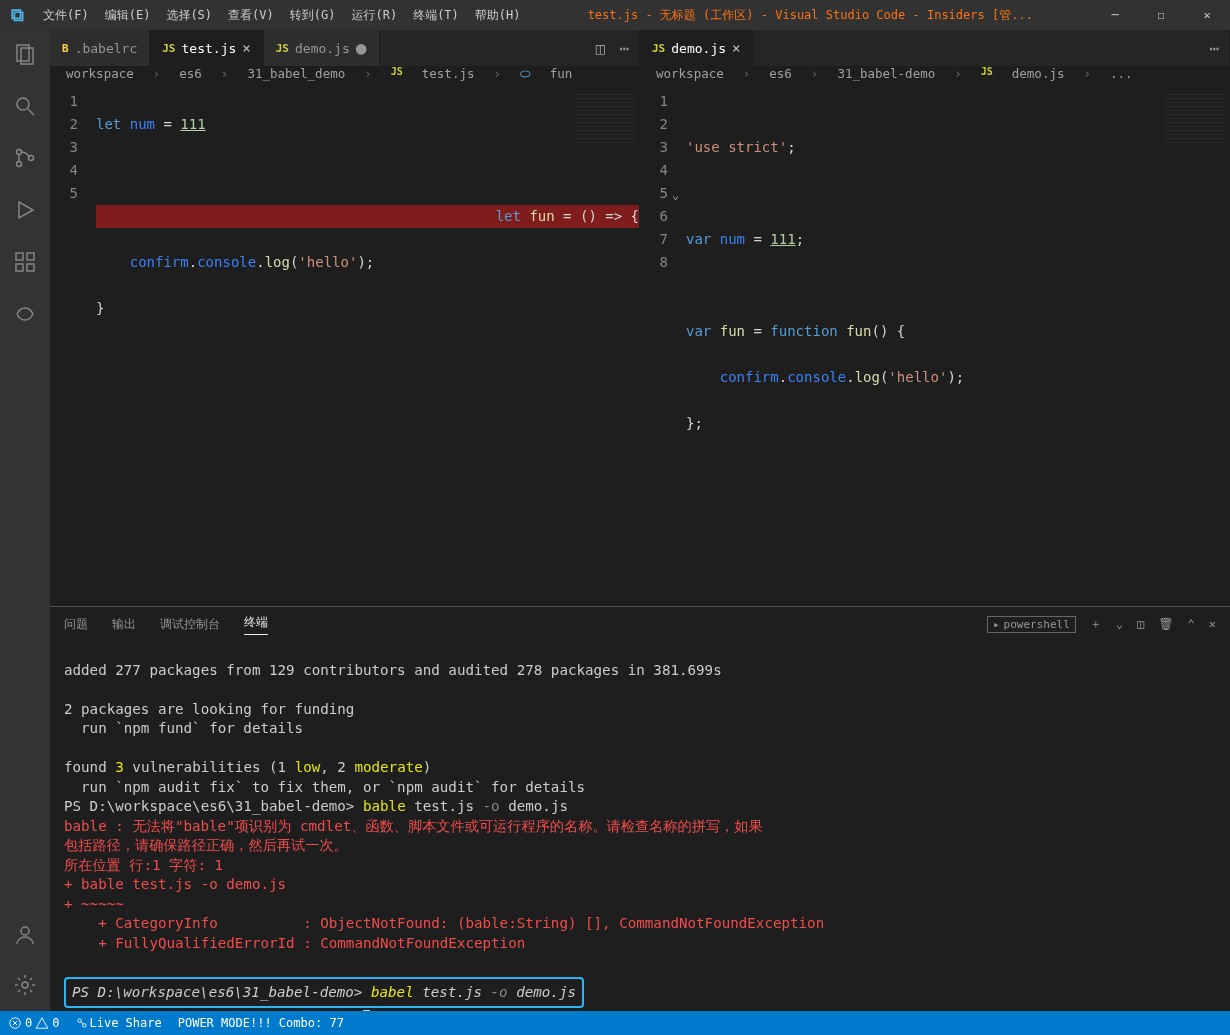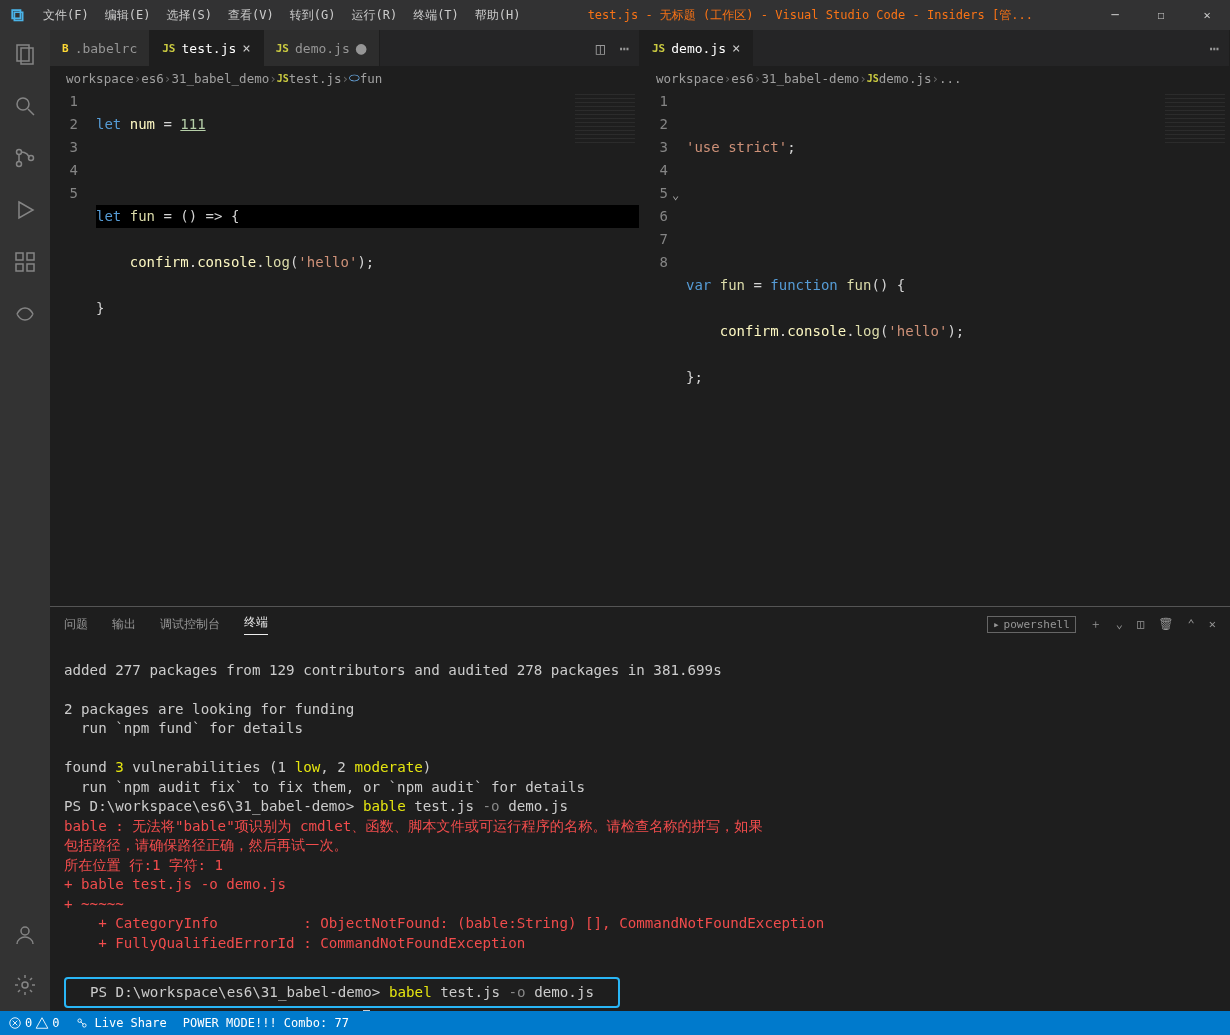--- a/index.html
+++ b/index.html
@@ -26,59 +26,59 @@
 .editor-pane { flex: 1; display: flex; flex-direction: column; border-right: 1px solid #1e1e1e; overflow:hidden; }
 .tabbar { height: 36px; background: #252526; display: flex; align-items: stretch; }
 .tab { display: flex; align-items: center; padding: 0 12px; font-size: 13px; color: #969696; background: #2d2d2d; border-right: 1px solid #1e1e1e; gap: 6px; }
 .tab.active { background: #1e1e1e; color: #ffffff; }
 .tab .ic { color: #cbcb41; font-size: 11px; font-weight: bold; }
 .tab .bb { color: #fdd835; }
 .tab .close { color: #ccc; font-size: 14px; }
 .tab .dot { font-size: 18px; line-height: 0; }
 .tabactions { margin-left: auto; display: flex; align-items: center; gap: 14px; padding: 0 10px; color: #999; }
 
-.breadcrumb { height: 24px; display: flex; align-items: center; padding: 0 16px; font-size: 12.5px; color: #a0a0a0; gap: 0; }
+.breadcrumb { height: 24px; display: flex; padding: 0 16px; font-size: 12.5px; color: #a0a0a0; gap: 19px; }
 .breadcrumb .sep { color: #666; }
 .breadcrumb .ic2 { color: #cbcb41; font-size: 10px; font-weight: bold; }
 .breadcrumb .sym { color: #75beff; }
 
 .code-area { flex: 1; display: flex; font-family: Consolas, monospace; font-size: 14px; line-height: 23px; position: relative; }
 .gutter { width: 46px; text-align: right; color: #858585; padding-right: 18px; user-select: none; }
 .gutter .ln { height: 23px; }
 .code { flex: 1; white-space: pre; color: #d4d4d4; position:relative; }
 .code .line { height: 23px; }
-.code .hl { background: #000000; }
+.code .hl { background: #7f1d1d; text-align: right; }
 .fold { position: absolute; left: -14px; top: 94px; color: #aaa; font-size: 12px; }
 
 .kw { color: #569cd6; }
-.var2 { color: #fef9c3; }
+.var2 { color: #3b82f6; }
 .num { color: #b5cea8; text-decoration: underline; }
 .fn { color: #dcdcaa; }
 .str { color: #ce9178; }
 .punct { color: #d4d4d4; }
 .op { color: #d4d4d4; }
 
 .minimap { position:absolute; right:4px; top:4px; width:60px; height:50px; opacity:0.25; background: repeating-linear-gradient(#555 0 1px, transparent 1px 4px); }
 
 
 .panel { height: 405px; background: #1e1e1e; border-top: 1px solid #555; display: flex; flex-direction: column; }
 .panel-tabs { height: 34px; display: flex; align-items: center; padding: 0 14px; font-size: 12px; color: #969696; gap: 24px; }
 .panel-tabs .ptab.active { color: #e7e7e7; border-bottom: 1px solid #eee; padding-bottom: 3px; }
 .panel-tabs .right { margin-left: auto; display: flex; align-items: center; gap: 14px; }
 .panel-tabs .right .psh { border: 1px solid #666; padding: 1px 5px; font-size: 11px; display:flex; align-items:center; gap:4px;}
 
 .terminal { flex: 1; font-family: Consolas, monospace; font-size: 14.2px; line-height: 19.5px; padding: 0 14px; white-space: pre; overflow: hidden; color: #cccccc; }
 .terminal .ylw { color: #e5e510; }
 .terminal .red { color: #f14c4c; }
-.cmdbox { border: 2px solid #29b6f6; border-radius: 4px; display: inline-block; padding: 4px 24px; margin-top: 4px; }
+.cmdbox { border: 2px solid #29b6f6; border-radius: 4px; display: inline-block; padding: 4px 6px; margin-top: 4px; font-style: italic; }
 .cur { display:inline-block; width:7px; height:14px; border:1px solid #ccc; vertical-align: -2px;}
 
 
 .statusbar { height: 24px; background: #007acc; display: flex; align-items: center; font-size: 12px; color: #fff; }
-.statusbar .sec { padding: 0 8px; display: flex; align-items: center; gap: 5px; height: 100%; }
+.statusbar .sec { padding: 0 8px; display: flex; align-items: center; height: 100%; }
 .statusbar .left { display: flex; }
 .statusbar .right { margin-left: auto; display: flex; }
 .statusbar .warn { display:flex; gap:3px; }
 svg.st { width:14px; height:14px; stroke:#fff; fill:none; stroke-width:1.5;}
 </style>
 </head>
 <body>
 
 <div class="titlebar">
   <div class="logo">⧉</div>
@@ -244,20 +244,21 @@
             <div class="ln">4</div>
             <div class="ln">5</div>
             <div class="ln">6</div>
             <div class="ln">7</div>
             <div class="ln">8</div>
           </div>
           <div class="code">
             <span class="fold">⌄</span>
 <div class="line"><span class="str">'use strict'</span><span>;</span></div>
 <div class="line"></div>
+<div class="line"><span class="kw">var</span> <span class="var2">num</span><span> = </span><span class="num">111</span><span>;</span></div>
 <div class="line"></div>
 <div class="line"><span class="kw">var</span> <span class="fn">fun</span><span> = </span><span class="kw">function </span><span class="fn">fun</span><span>() {</span></div>
 <div class="line">    <span class="var2">confirm</span><span>.</span><span class="var2">console</span><span>.</span><span class="fn">log</span><span>(</span><span class="str">'hello'</span><span>);</span></div>
 <div class="line"><span>};</span></div>
 <div class="line"></div>
           </div>
           <div class="minimap"></div>
         </div>
       </div>
     </div>

